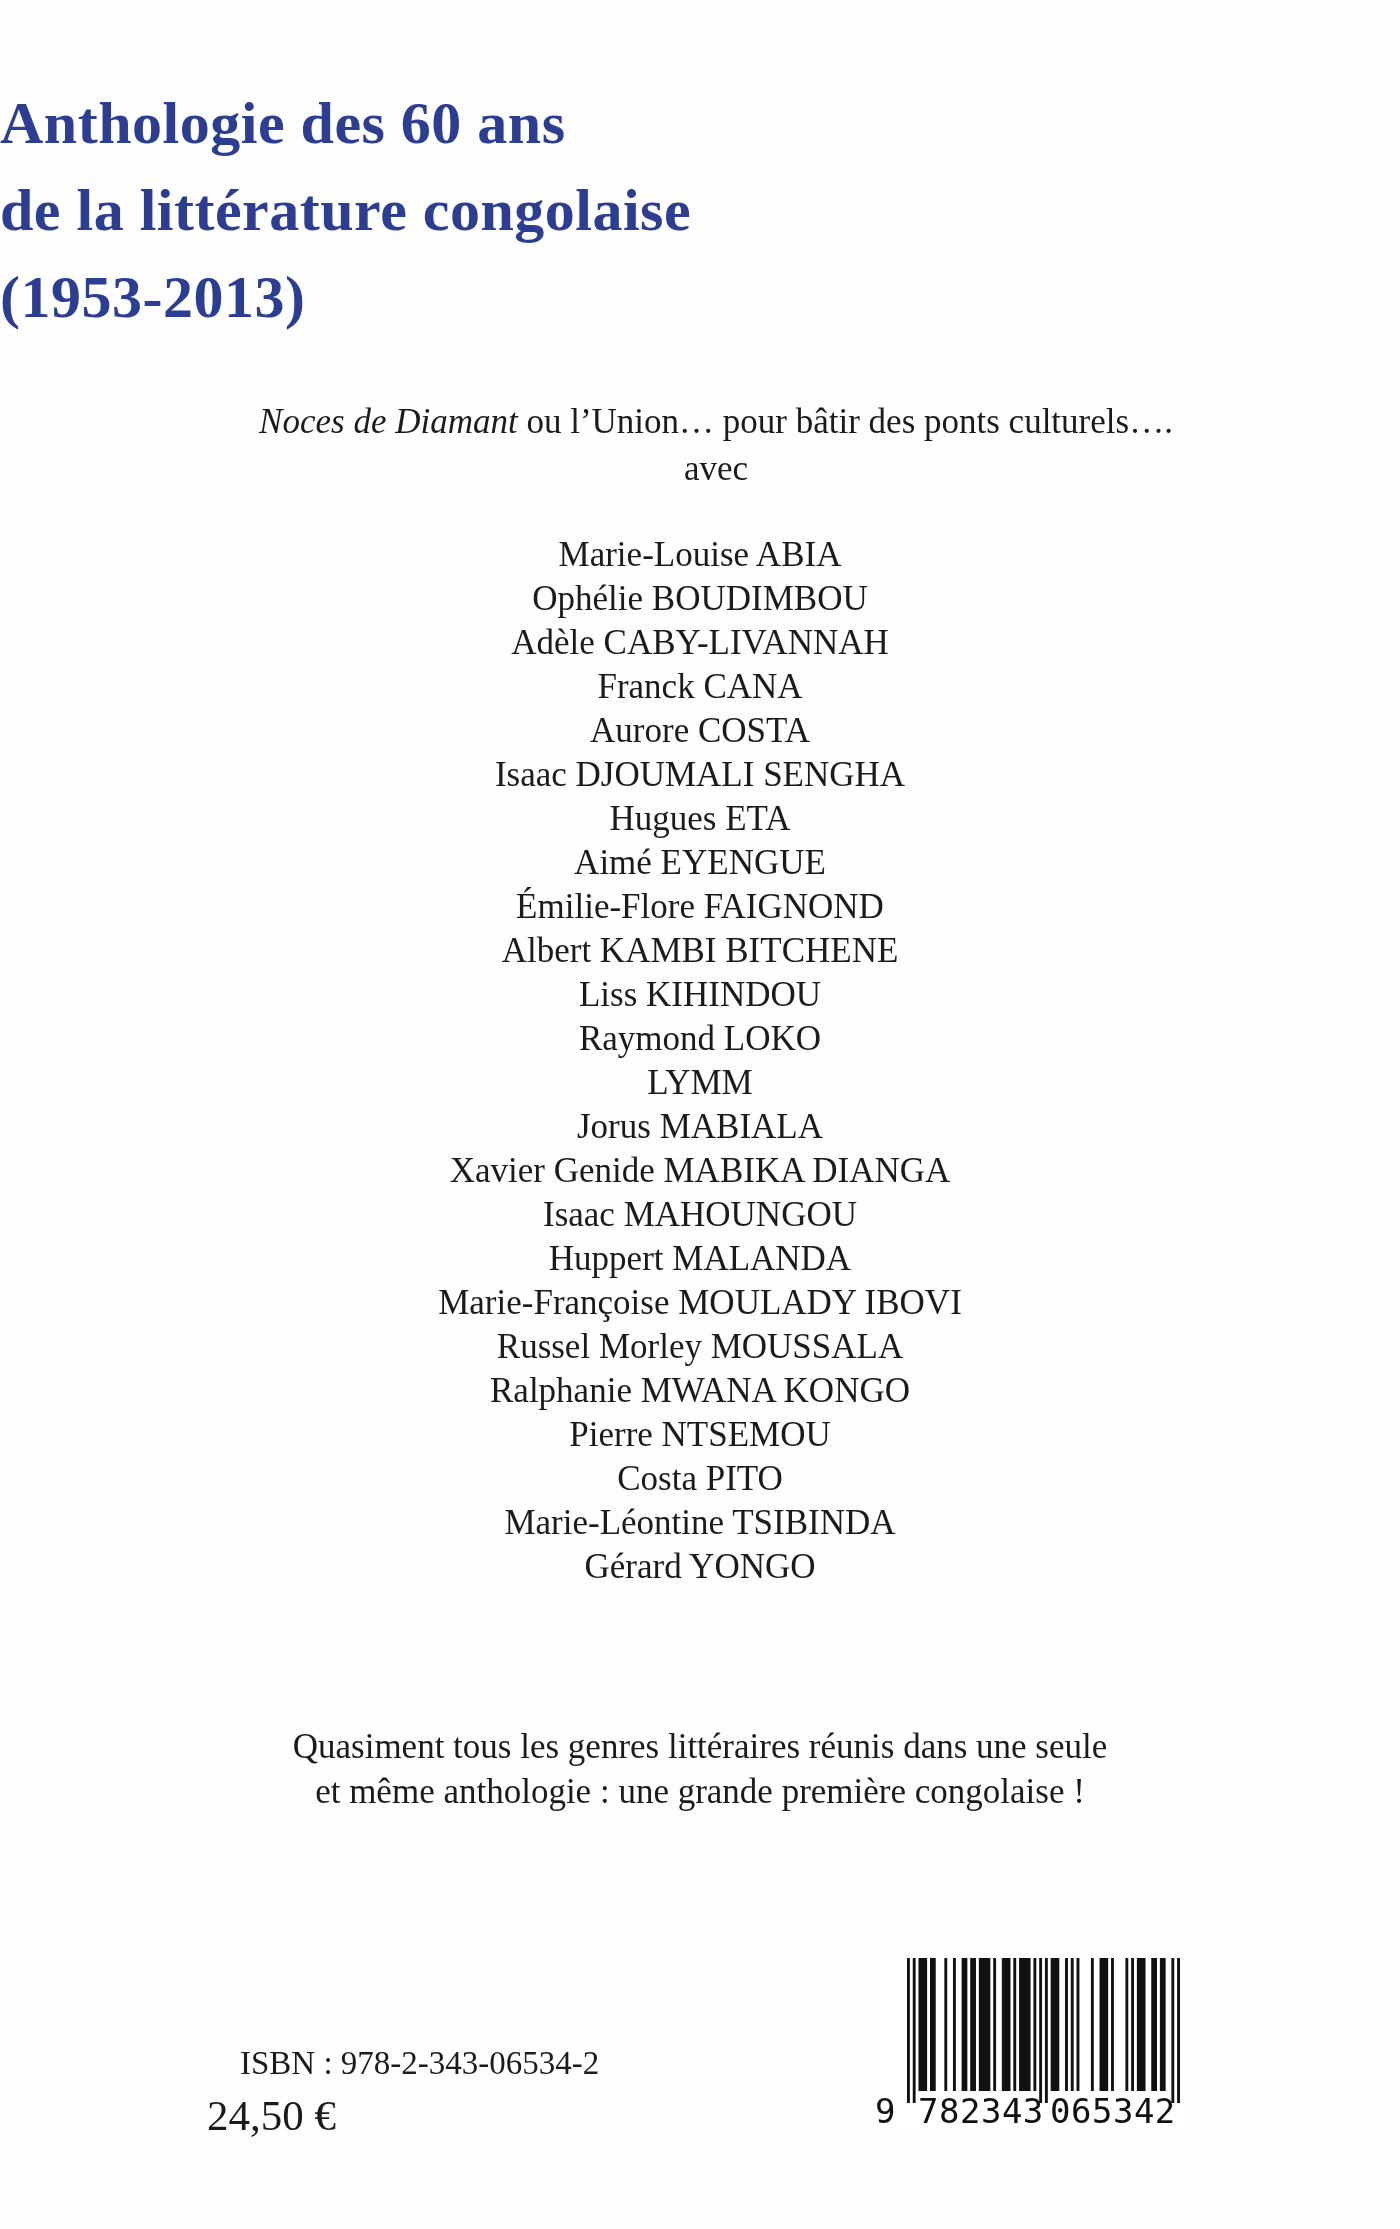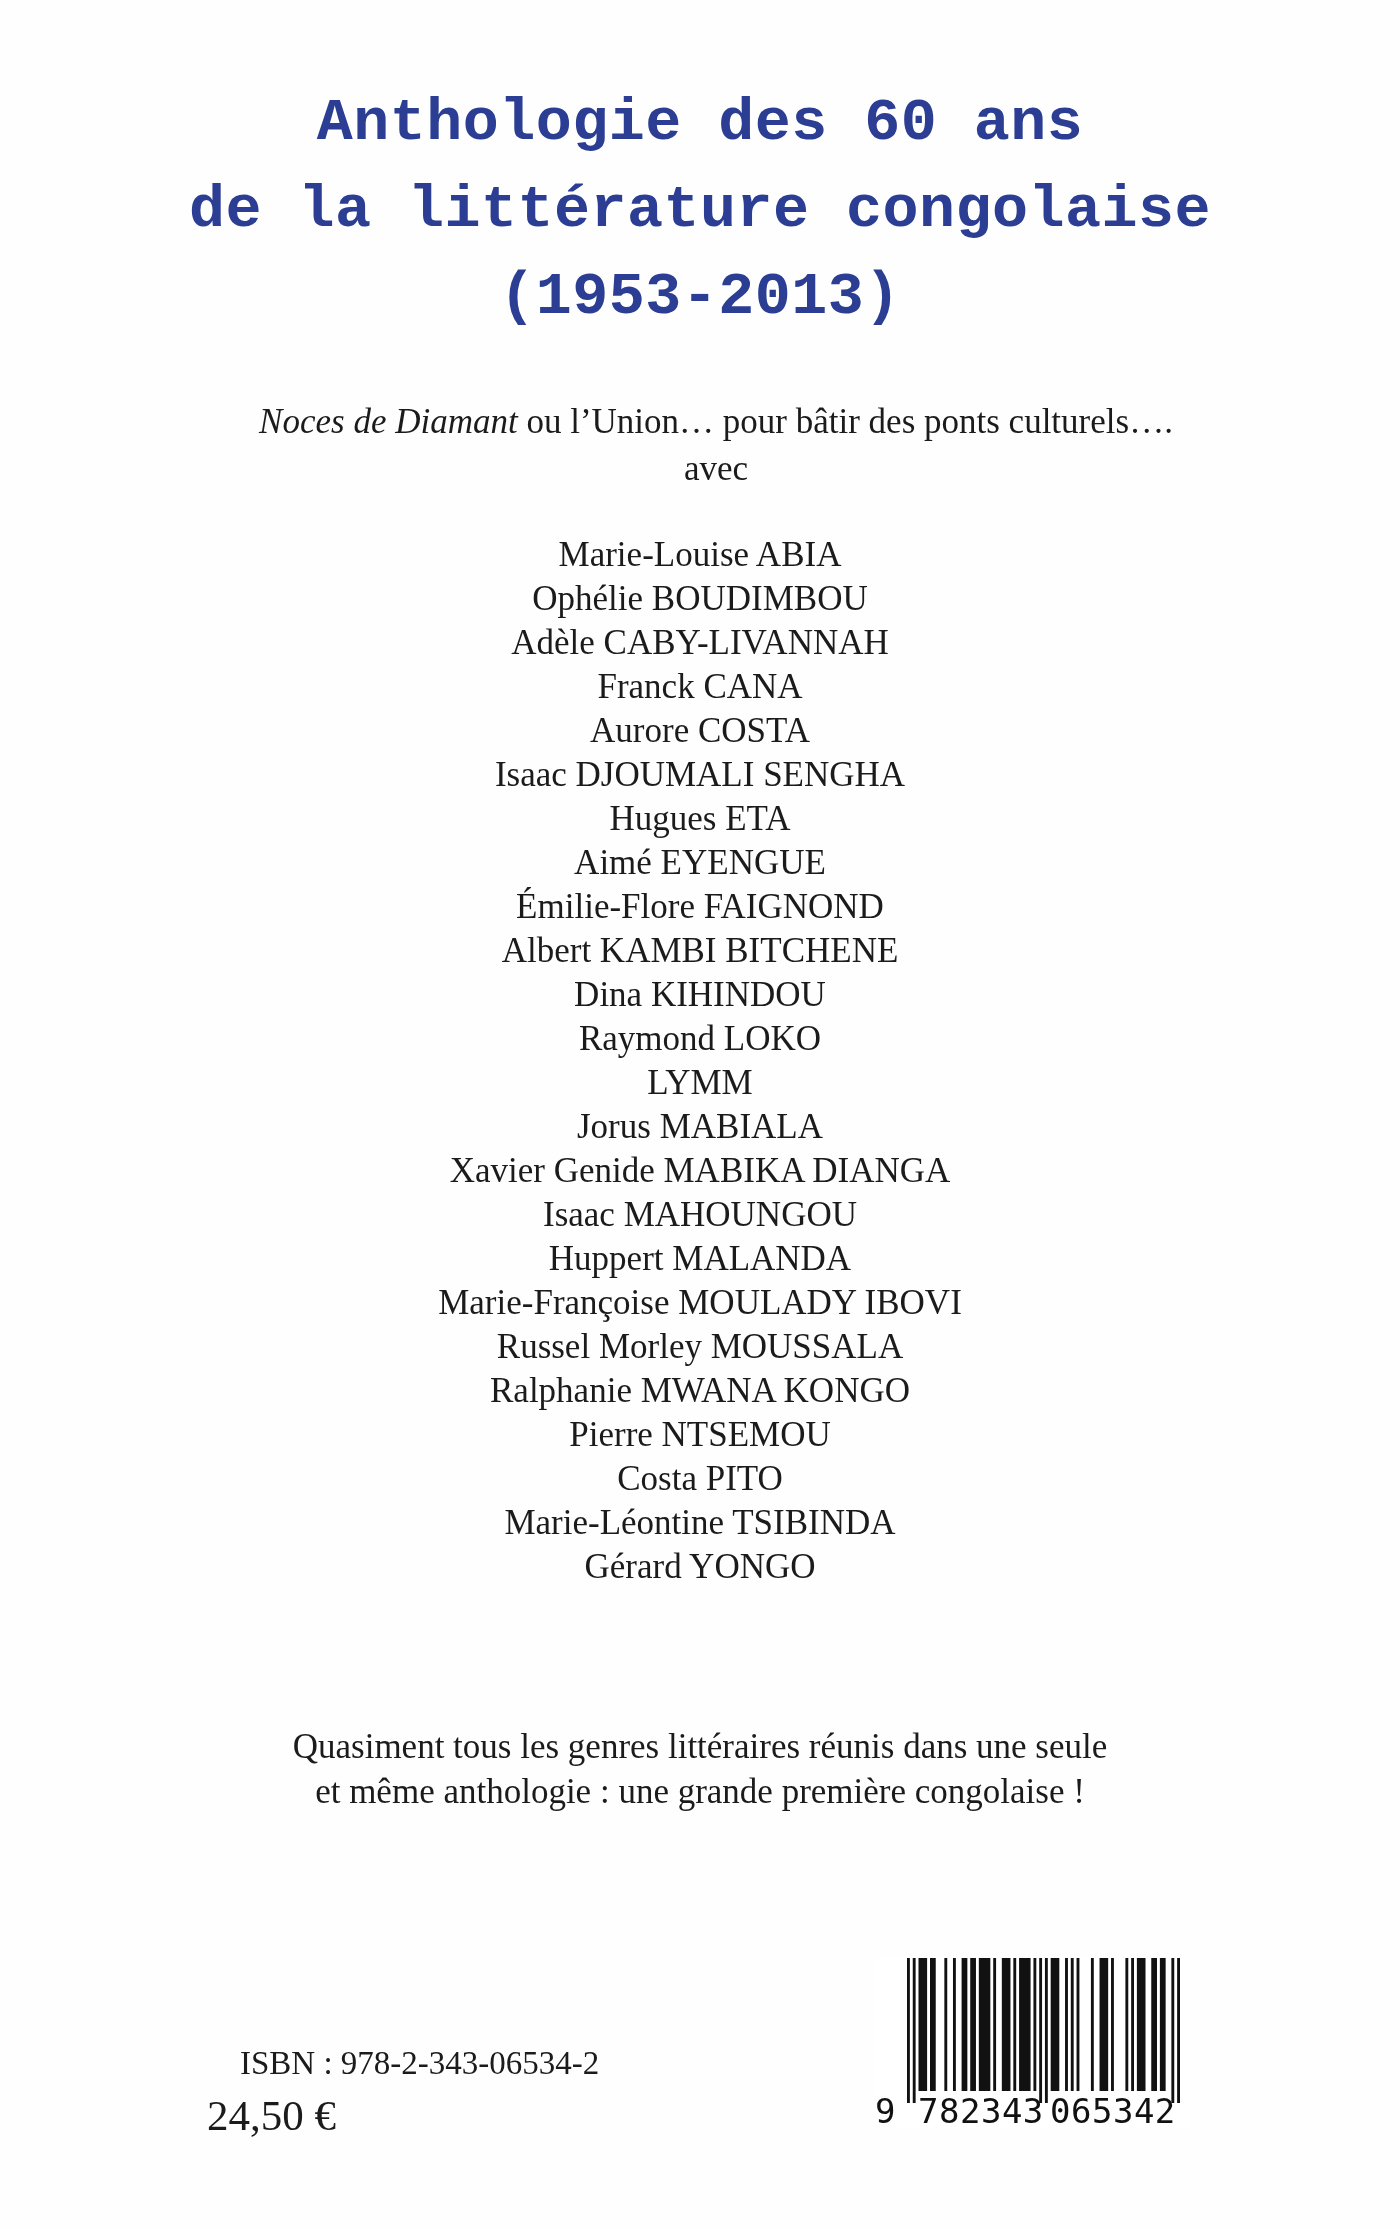--- a/index.html
+++ b/index.html
@@ -14,22 +14,21 @@
     background: #fefefe;
     overflow: hidden;
     font-family: "Liberation Serif", serif;
     color: #1b1b1b;
   }
   .title-block {
     position: absolute;
     top: 80px;
     left: 0;
     width: 100%;
-    text-align: center;
-    font-family: Liberation Mono, monospace;
+    font-family: Liberation Serif, serif;
     font-weight: 700;
     font-size: 60px;
     line-height: 87px;
     letter-spacing: 0.5px;
   }
   .subtitle-block {
     position: absolute;
     top: 398px;
     left: 0;
     width: 100%;
@@ -121,21 +120,21 @@
       <div>Marie-Louise ABIA</div>
       <div>Ophélie BOUDIMBOU</div>
       <div>Adèle CABY-LIVANNAH</div>
       <div>Franck CANA</div>
       <div>Aurore COSTA</div>
       <div>Isaac DJOUMALI SENGHA</div>
       <div>Hugues ETA</div>
       <div>Aimé EYENGUE</div>
       <div>Émilie-Flore FAIGNOND</div>
       <div>Albert KAMBI BITCHENE</div>
-      <div>Dina KIHINDOU</div>
+      <div>Liss KIHINDOU</div>
       <div>Raymond LOKO</div>
       <div>LYMM</div>
       <div>Jorus MABIALA</div>
       <div>Xavier Genide MABIKA DIANGA</div>
       <div>Isaac MAHOUNGOU</div>
       <div>Huppert MALANDA</div>
       <div>Marie-Françoise MOULADY IBOVI</div>
       <div>Russel Morley MOUSSALA</div>
       <div>Ralphanie MWANA KONGO</div>
       <div>Pierre NTSEMOU</div>

